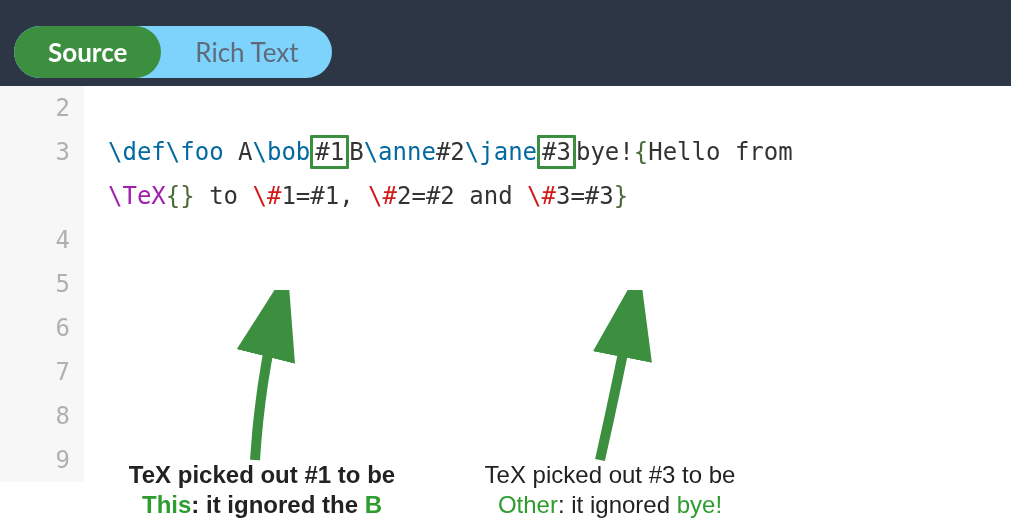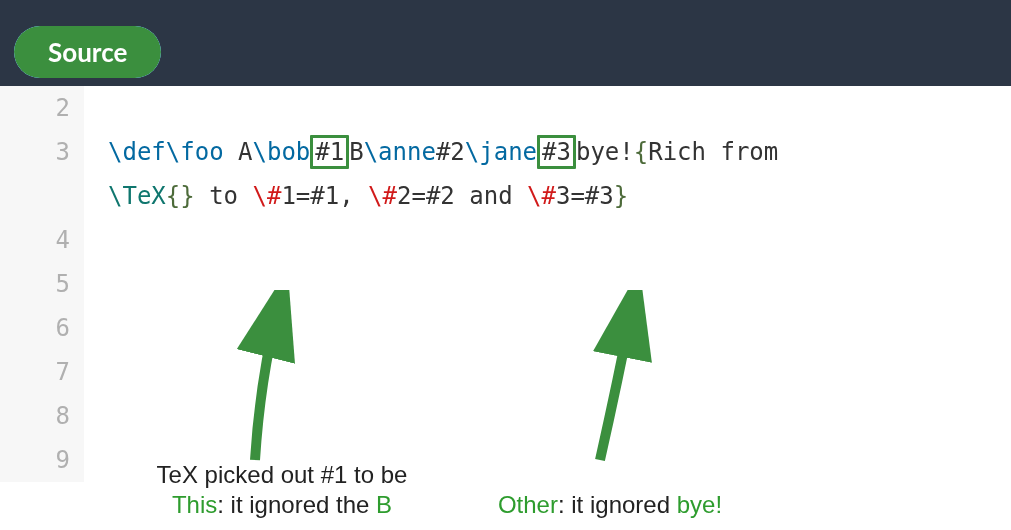--- a/index.html
+++ b/index.html
@@ -62,21 +62,21 @@
   .gutter div { height: 44px; }
   .code {
     padding-left: 24px;
     color: #333;
     position: relative;
     flex: 1;
   }
   .code .row { height: 44px; white-space: pre; }
   .cs-blue  { color: #0369a1; }
   .cs-red   { color: #d11a1a; }
-  .cs-green { color: #0f766e; }
+  .cs-green { color: #a21caf; }
   .cs-brace { color: #4d6b3a; }
   .boxed {
     border: 3px solid #3b8f3e;
     padding: 0 2px;
     border-radius: 1px;
   }
   svg.arrows {
     position: absolute;
     pointer-events: none;
   }
@@ -89,38 +89,39 @@
     color: #222;
   }
   .annot .g { color: #2e9c2e; }
 </style>
 </head>
 <body>
 
 <div class="topbar">
   <div class="tab-pill">
     <div class="tab tab-source">Source</div>
+    <div class="tab tab-rich">Rich Text</div>
   </div>
 </div>
 
 <div class="editor">
   <div class="gutter">
     <div>2</div>
     <div>3</div>
     <div></div>
     <div>4</div>
     <div>5</div>
     <div>6</div>
     <div>7</div>
     <div>8</div>
     <div>9</div>
   </div>
   <div class="code">
     <div class="row"></div>
-    <div class="row"><span class="cs-blue">\def\foo</span><span> A</span><span class="cs-blue">\bob</span><span class="boxed">#1</span><span>B</span><span class="cs-blue">\anne</span><span>#2</span><span class="cs-blue">\jane</span><span class="boxed">#3</span><span>bye!</span><span class="cs-brace">{</span><span>Rich from</span></div>
+    <div class="row"><span class="cs-blue">\def\foo</span><span> A</span><span class="cs-blue">\bob</span><span class="boxed">#1</span><span>B</span><span class="cs-blue">\anne</span><span>#2</span><span class="cs-blue">\jane</span><span class="boxed">#3</span><span>bye!</span><span class="cs-brace">{</span><span>Hello from</span></div>
     <div class="row"><span class="cs-green">\TeX</span><span class="cs-brace">{}</span><span> to </span><span class="cs-red">\#</span><span>1=#1, </span><span class="cs-red">\#</span><span>2=#2 and </span><span class="cs-red">\#</span><span>3=#3</span><span class="cs-brace">}</span></div>
     <div class="row"></div>
     <div class="row"></div>
     <div class="row"></div>
     <div class="row"></div>
     <div class="row"></div>
   </div>
 </div>
 
 <svg class="arrows" style="left:200px; top:290px;" width="120" height="180">
@@ -134,21 +135,21 @@
 
 <svg class="arrows" style="left:560px; top:290px;" width="120" height="180">
   <defs>
     <marker id="ah2" markerWidth="10" markerHeight="10" refX="5" refY="3" orient="auto">
       <path d="M0,0 L0,6 L9,3 z" fill="#3b8f3e"></path>
     </marker>
   </defs>
   <path d="M40,170 Q58,90 72,18" stroke="#3b8f3e" stroke-width="10" fill="none" marker-end="url(#ah2)"></path>
 </svg>
 
-<div class="annot" style="left:132px; top:460px; width:300px;">
+<div class="annot" style="left:112px; top:460px; width:300px;font-weight:bold;">
   <span>TeX picked out #1 to be</span><br>
   <span class="g">This</span><span>: it ignored the </span><span class="g">B</span>
 </div>
 
 <div class="annot" style="left:460px; top:460px; width:300px;">
-  <br>
+  <span>TeX picked out #3 to be</span><br>
   <span class="g">Other</span><span>: it ignored </span><span class="g">bye!</span>
 </div>
 
 </body></html>

